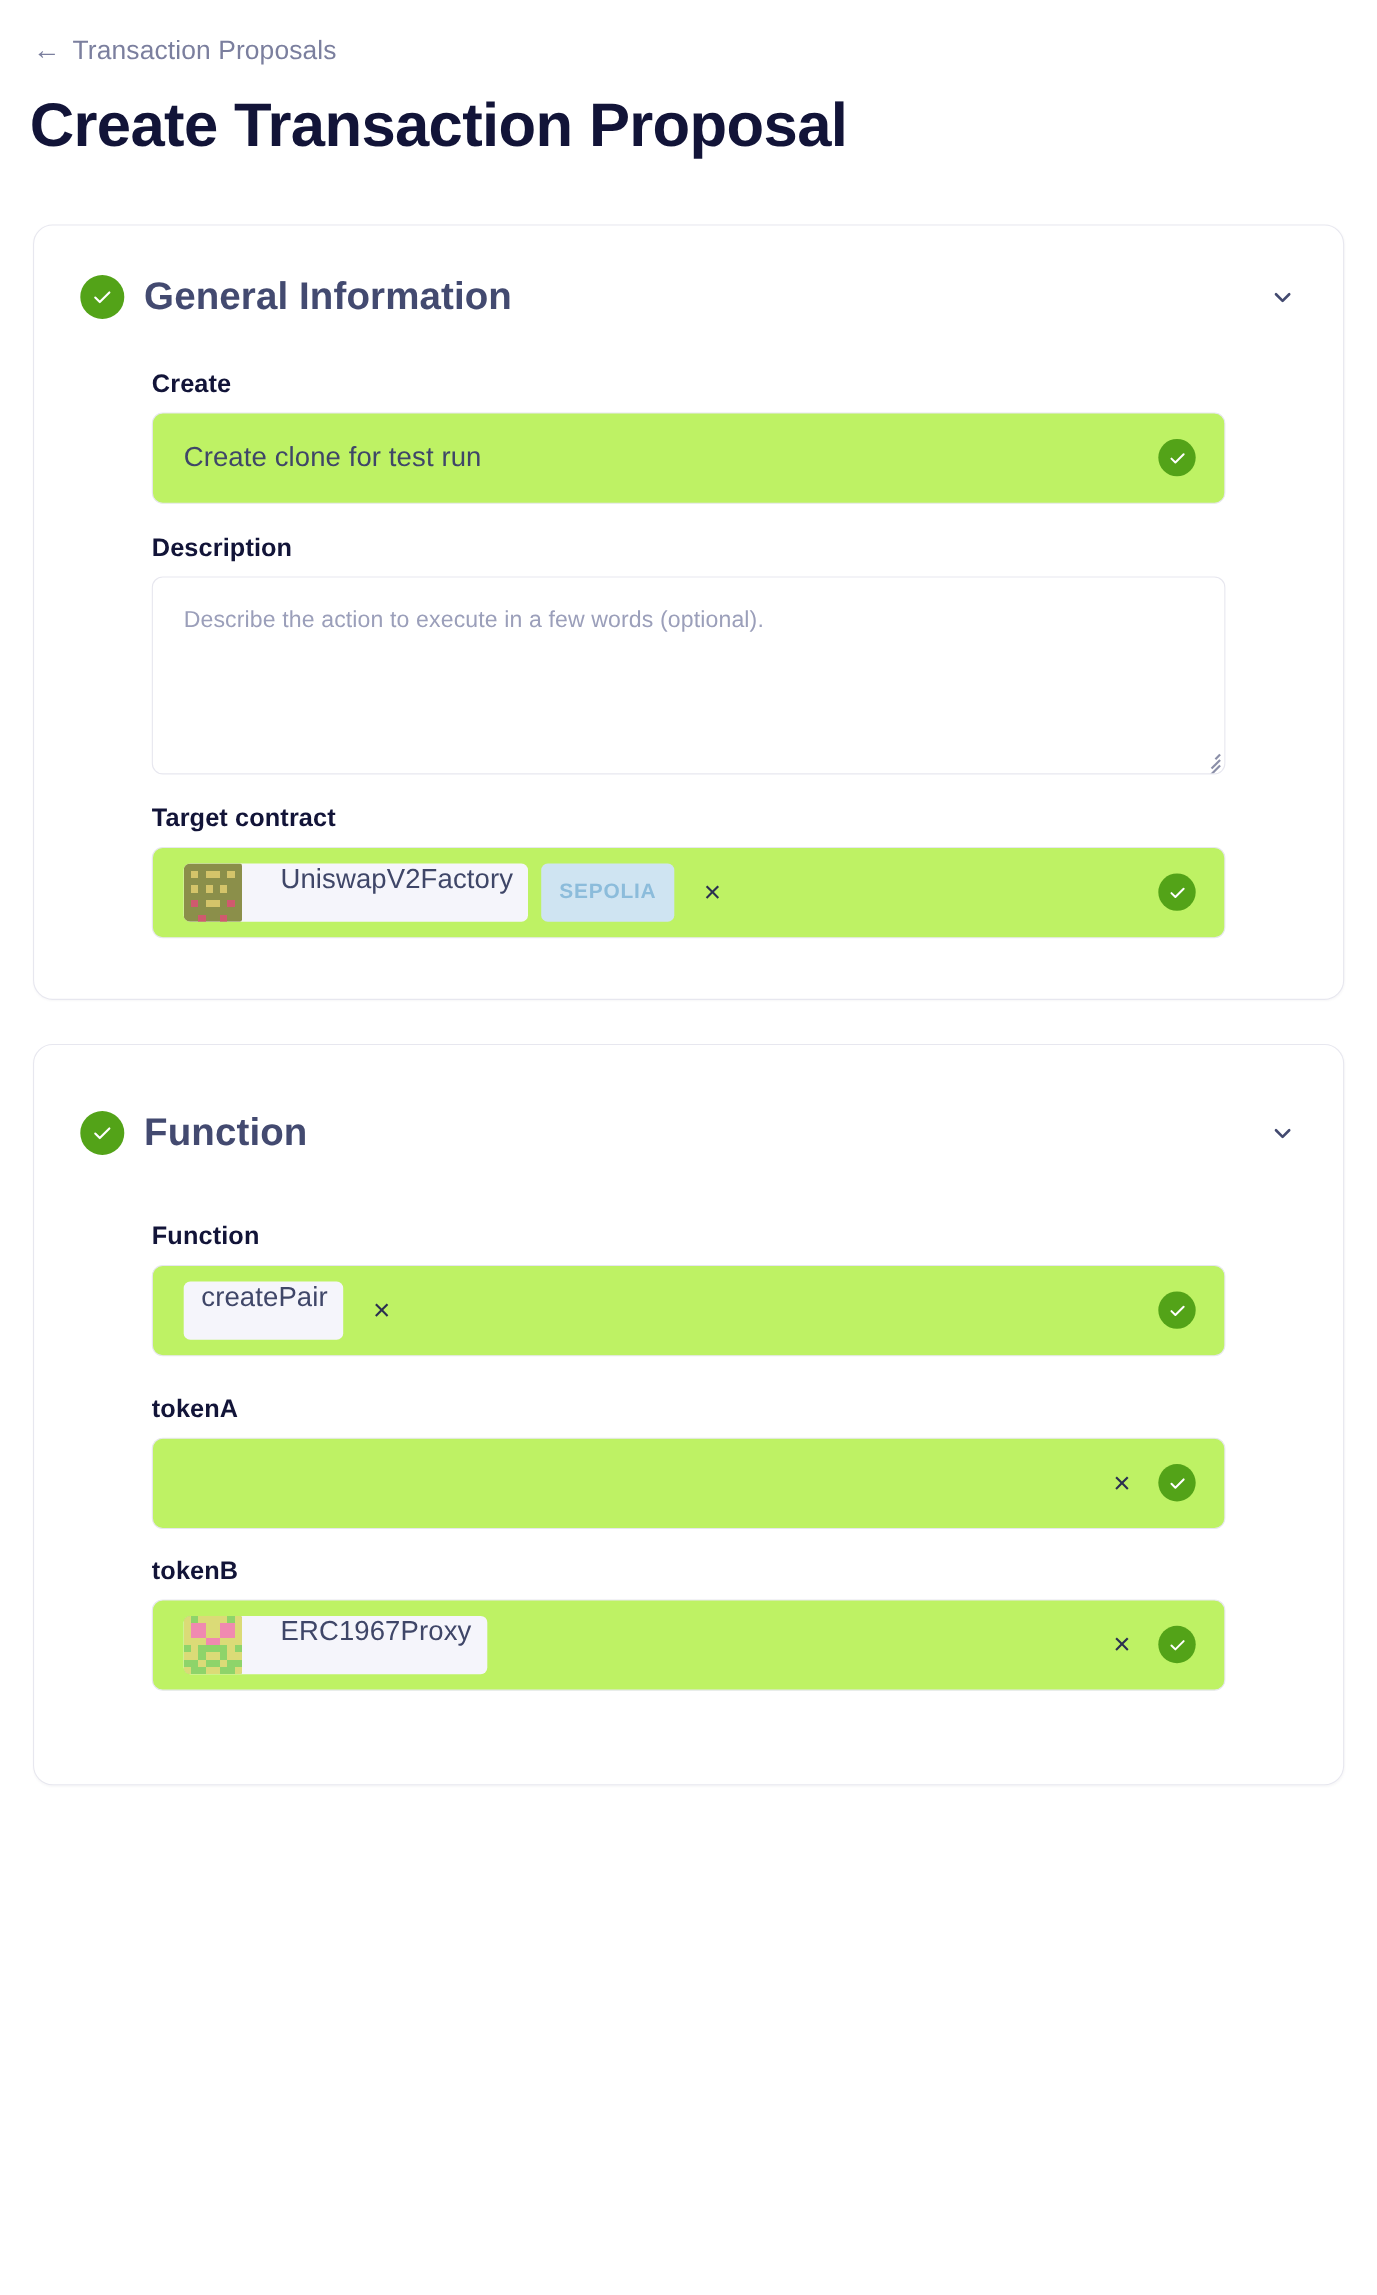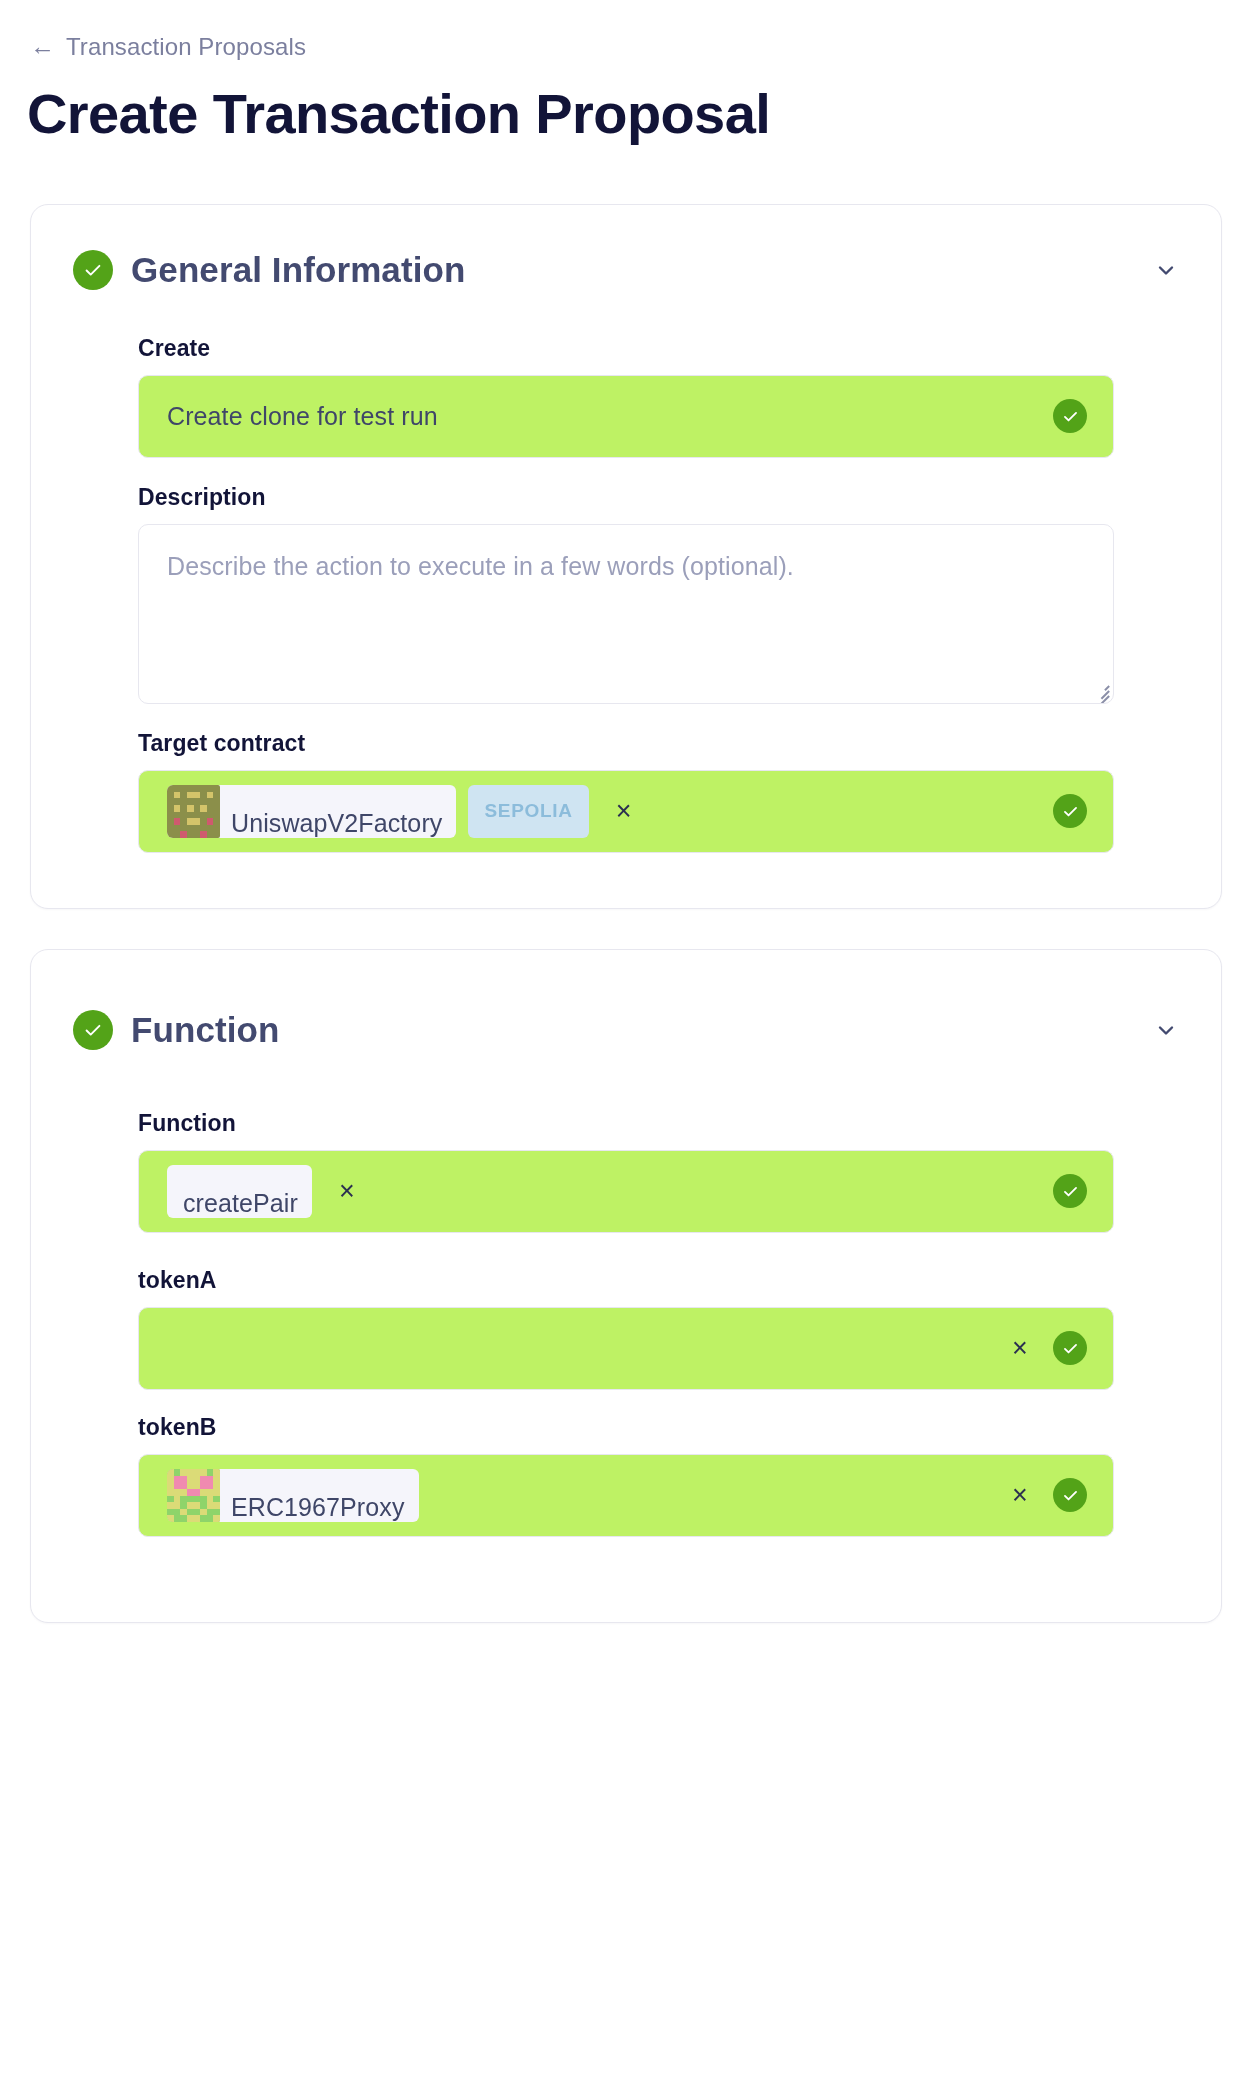--- a/index.html
+++ b/index.html
@@ -152,21 +152,21 @@
   .textarea-shell {
     position: relative;
     border: 1px solid #e7e7ef;
     border-radius: 10px;
     background: #ffffff;
     height: 180px;
     padding: 27px 28px;
     overflow: hidden;
   }
   .textarea-placeholder {
-    font-size: 25px;
+    font-size: 21px;
     color: #9b9fba;
     letter-spacing: .1px;
   }
   .resize-grip {
     position: absolute;
     right: 4px;
     bottom: 4px;
     width: 17px;
     height: 17px;
     pointer-events: none;
@@ -179,26 +179,27 @@
     transform-origin: right center;
     transform: rotate(-45deg);
   }
   .resize-grip i:nth-child(1) { bottom: 2px;  width: 16px; }
   .resize-grip i:nth-child(2) { bottom: 7px;  width: 11px; }
   .resize-grip i:nth-child(3) { bottom: 12px; width: 6px; }
 
   
   .chip {
     display: inline-flex;
-    align-items: flex-end;
+    align-items: flex-start;
     background: #f5f5fb;
     border-radius: 6px;
     height: 53px;
     padding-right: 14px;
     overflow: hidden;
+    gap: 24px;
   }
   .chip.pad-left { padding-left: 16px; }
   .chip-avatar {
     flex: 0 0 auto;
     width: 53px;
     height: 53px;
     margin-right: 11px;
     display: block;
     border-radius: 2px;
   }

